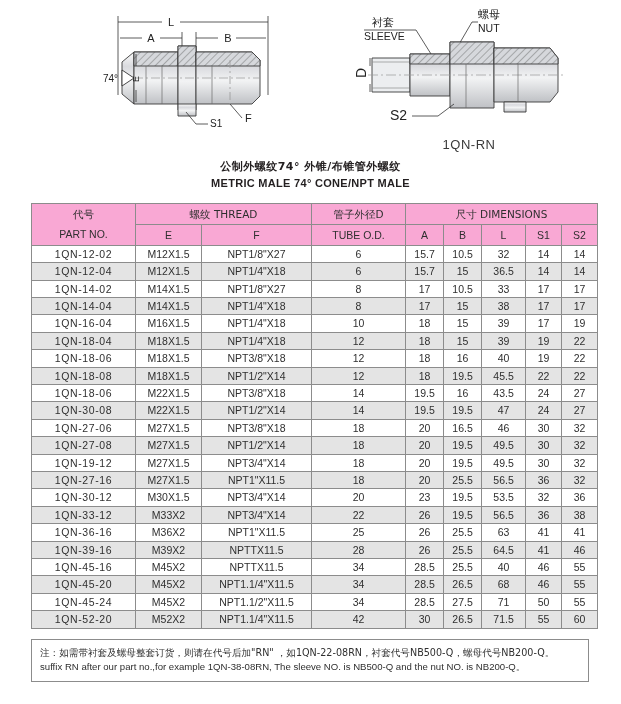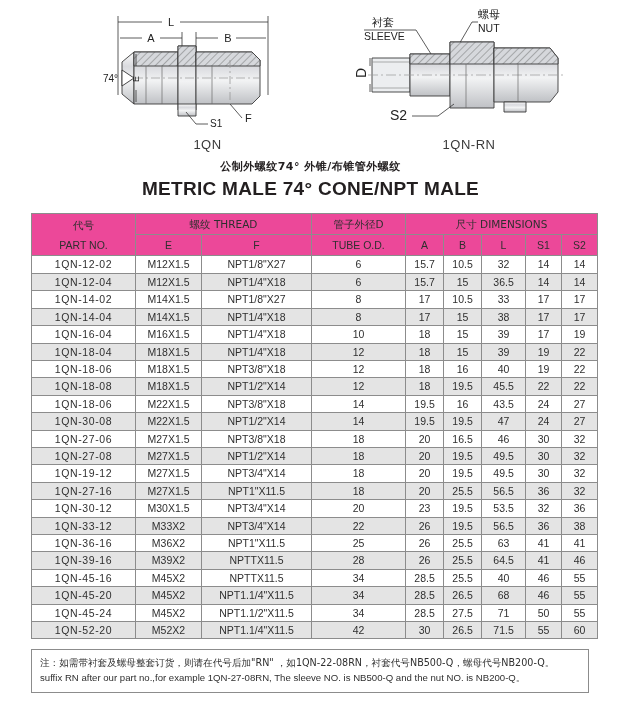--- a/index.html
+++ b/index.html
@@ -24,41 +24,41 @@
   }
 
   
   .titles{text-align:center;margin-top:2px;}
   .title-cn{
     font-size:11px;font-weight:bold;color:#231f20;
     letter-spacing:.5px;line-height:1.35;
     font-family:"DejaVu Sans",sans-serif;
   }
   .title-en{
-    font-size:19px;font-weight:bold;color:#231f20;
+    font-size:11px;font-weight:bold;color:#231f20;
     letter-spacing:.3px;line-height:1.35;margin-top:1px;
   }
 
   
   .table-wrap{margin:12px 30px 0 31px;}
   table{
     border-collapse:collapse;width:560px;
     font-size:10.5px;table-layout:fixed;
   }
   th,td{
     border:1px solid #8c8c8c;
     text-align:center;
     color:#2f2f2f;
     padding:0;
     height:16.4px;
     line-height:16.4px;
     white-space:nowrap;
   }
   thead th{
-    background:#ec4899;
+    background:#f9a8d4;
     font-weight:normal;
     font-size:10.5px;
   }
   thead th.h-tall{height:20px;line-height:20px;}
   thead .cn{font-family:"DejaVu Sans",sans-serif;}
   td.partno{letter-spacing:.6px;}
   tbody tr.alt td{background:#e4e4e4;}
   tbody tr td{background:#ffffff;}
   
   col.c-part{width:104px;}
@@ -164,21 +164,20 @@
           <line x1="96" y1="124" x2="108" y2="124"></line>
         </g>
         <text x="110" y="127" font-size="10" fill="#222">S1</text>
 
         <g stroke="#333" stroke-width="0.8" fill="none">
           <line x1="130" y1="104" x2="142" y2="118"></line>
           <line x1="130" y1="60" x2="130" y2="104" stroke="#9a9a9a" stroke-dasharray="8,3,2,3"></line>
         </g>
         <text x="145" y="122" font-size="11" fill="#222">F</text>
       </svg>
-      <div class="caption">1QN</div>
     </div>
 
     <div class="dwg dwg-right">
       <svg width="230" height="140" viewBox="0 0 230 140">
 
         <text x="18" y="26" font-size="11" fill="#222" font-family="DejaVu Sans, sans-serif">衬套</text>
         <text x="10" y="40" font-size="10.5" fill="#222">SLEEVE</text>
         <line x1="10" y1="30" x2="62" y2="30" stroke="#333" stroke-width="0.8"></line>
         <line x1="62" y1="30" x2="82" y2="62" stroke="#333" stroke-width="0.8"></line>
 
@@ -506,16 +505,16 @@
             <td>71.5</td>
             <td>55</td>
             <td>60</td>
           </tr>
         </tbody>
     </table>
   </div>
 
   <div class="note">
     <div class="ln-cn">注：如需带衬套及螺母整套订货，则请在代号后加"RN" ，如1QN-22-08RN，衬套代号NB500-Q，螺母代号NB200-Q。</div>
-    <div>suffix RN after our part no.,for example 1QN-27-08RN, The sleeve NO. is NB500-Q and the nut NO. is NB200-Q。</div>
+    <div>suffix RN after our part no.,for example 1QN-38-08RN, The sleeve NO. is NB500-Q and the nut NO. is NB200-Q。</div>
   </div>
 
 </div>
 
 </body></html>

